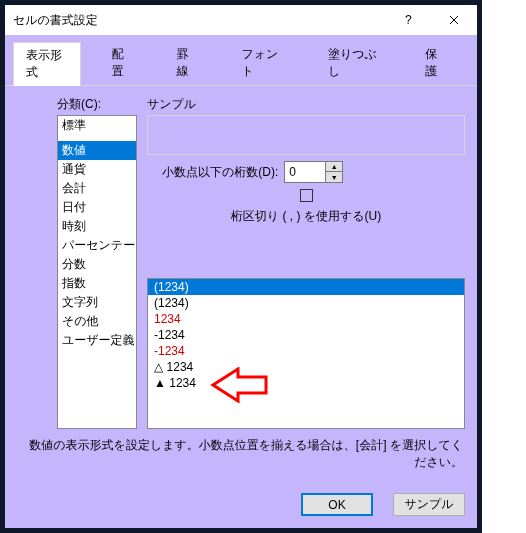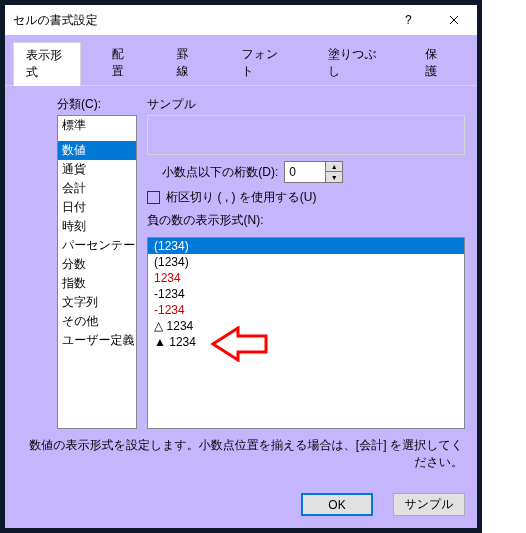--- a/index.html
+++ b/index.html
@@ -20,23 +20,23 @@
 .listbox .item.selected { background: #0078d7; color: #fff; margin-top: 6px; }
 .rightcol { flex: 1; display: flex; flex-direction: column; gap: 6px; min-width: 0; }
 .samplebox-wrap { }
 .samplebox { border: 1px solid #d6d6d6; height: 40px; padding: 2px 6px; margin-top: 2px; }
 .fieldrow { display: flex; align-items: center; gap: 6px; margin-left: 15px; }
 .spinner { display: flex; border: 1px solid #7a7a7a; height: 22px; }
 .spinner input { border: none; width: 40px; padding: 0 4px; outline: none; }
 .spinner .btns { display: flex; flex-direction: column; border-left: 1px solid #7a7a7a; }
 .spinner .sbtn { width: 16px; height: 10.5px; display:flex;align-items:center;justify-content:center; font-size: 7px; line-height: 1; background:#e1e1e1; }
 .spinner .sbtn:first-child { border-bottom:1px solid #7a7a7a; }
-.chk { display:flex; align-items:center; gap:6px; }
+.chk { display:flex; align-items:center; gap:6px;flex-direction:column; }
 .chk .box { width:13px; height:13px; border:1px solid #333; }
-.neglist { flex:1; border:1px solid #828790; background:#fff; overflow:auto; position:relative; }
+.neglist { flex:1; border:1px solid #828790; background:#fff; overflow:auto; position:relative;margin-top:47px; }
 .neglist .nitem { padding:1px 6px; white-space: nowrap; }
 .neglist .nitem.selected { background:#0078d7; color:#fff !important; }
 .red { color:#d00000; }
 .desc { padding: 8px 2px 4px 2px; text-align: right; }
 .footer { padding: 10px 12px 12px 12px; display:flex; justify-content:flex-end; gap:8px; }
 .btn2 { min-width:72px; height:23px; border:1px solid #adadad; background:#e1e1e1; display:flex; align-items:center; justify-content:center;margin-left:12px; }
 .btn2.primary { border:1px solid #0078d7; outline:1px solid #0078d7; outline-offset:-2px; }
 .arrow-annot { position:absolute; left:60px; top:88px; pointer-events:none; }
 </style>
 </head>
@@ -101,21 +101,20 @@
               <div class="sbtn">▼</div>
             </div>
           </div>
         </div>
 
         <div class="chk">
           <div class="box"></div>
           <span>桁区切り ( , ) を使用する(U)</span>
         </div>
 
-        <div class="label">負の数の表示形式(N):</div>
         <div class="neglist">
           <div class="nitem selected red">(1234)</div>
           <div class="nitem">(1234)</div>
           <div class="nitem red">1234</div>
           <div class="nitem">-1234</div>
           <div class="nitem red">-1234</div>
           <div class="nitem">△ 1234</div>
           <div class="nitem">▲ 1234</div>
           <svg class="arrow-annot" width="60" height="36" viewBox="0 0 60 36">
             <path d="M58 10 L30 10 L30 2 L5 18 L30 34 L30 26 L58 26 Z" fill="none" stroke="#ff0000" stroke-width="3"></path>

